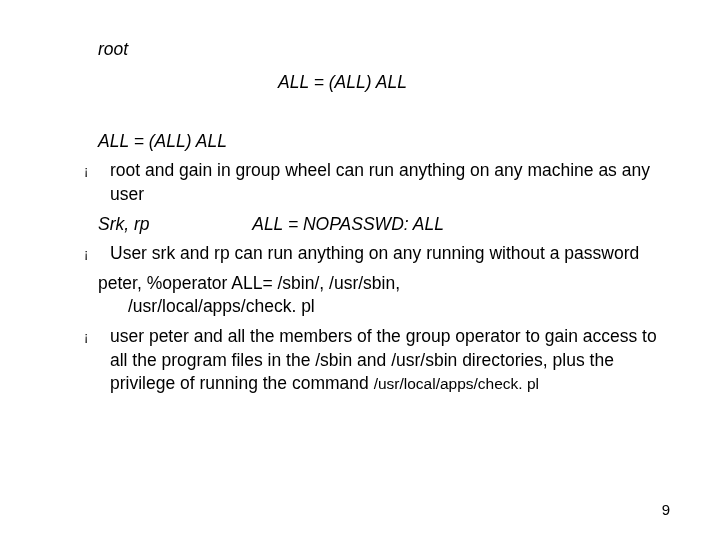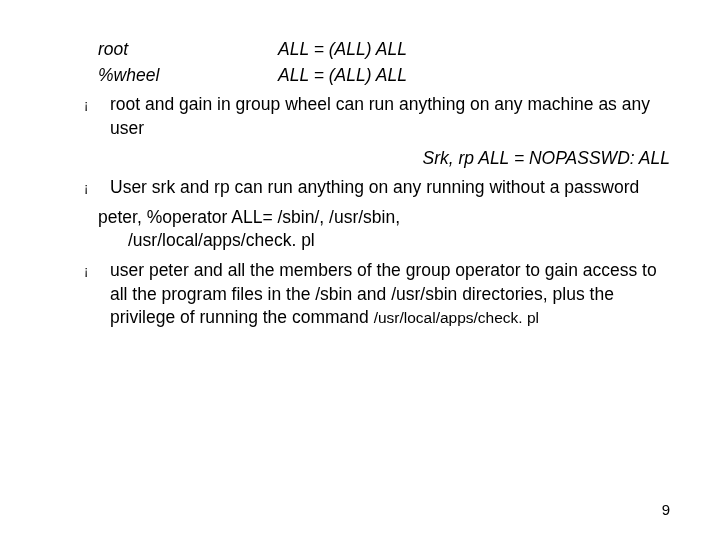--- a/index.html
+++ b/index.html
@@ -30,41 +30,40 @@
     font-size: 17.5px;
     line-height: 1.35;
   }
   .italic { font-style: italic; }
   .code-row {
     display: flex;
     margin-left: 18px;
     margin-bottom: 2px;
   }
   .code-col1 { width: 180px; flex: 0 0 180px; }
-  .code-col2 { flex: 1; }
+  .code-col2 { flex: 1; margin-top: 33px; }
   .bullet {
     display: flex;
     margin: 6px 0 6px 4px;
   }
   .bullet .marker {
     width: 26px;
     flex: 0 0 26px;
     text-align: left;
     font-size: 13px;
     line-height: 22px;
     padding-top: 1px;
   }
   .bullet .text {
     flex: 1;
   }
   .inline-code {
     margin-left: 18px;
     margin-top: 2px;
     margin-bottom: 2px;
-    text-align: right;
   }
   .inline-code .c1 { display:inline-block; width: 150px; }
   .small-path {
     font-family: Arial, Helvetica, sans-serif;
     font-size: 15.5px;
   }
   .pagenum {
     position: absolute;
     bottom: 22px;
     right: 50px;
@@ -83,21 +82,20 @@
 
 
   <div class="body">
 
     <div class="code-row italic">
       <div class="code-col1">root</div>
       <div class="code-col2">ALL = (ALL) ALL</div>
     </div>
 
     <div class="code-row italic">
-      <div class="code-col1">%wheel</div>
       <div class="code-col2">ALL = (ALL) ALL</div>
     </div>
 
     <div class="bullet">
       <div class="marker">¡</div>
       <div class="text">root and gain in group wheel can run anything on any machine as any user</div>
     </div>
 
     <div class="inline-code italic">
       <span class="c1">Srk, rp</span>

